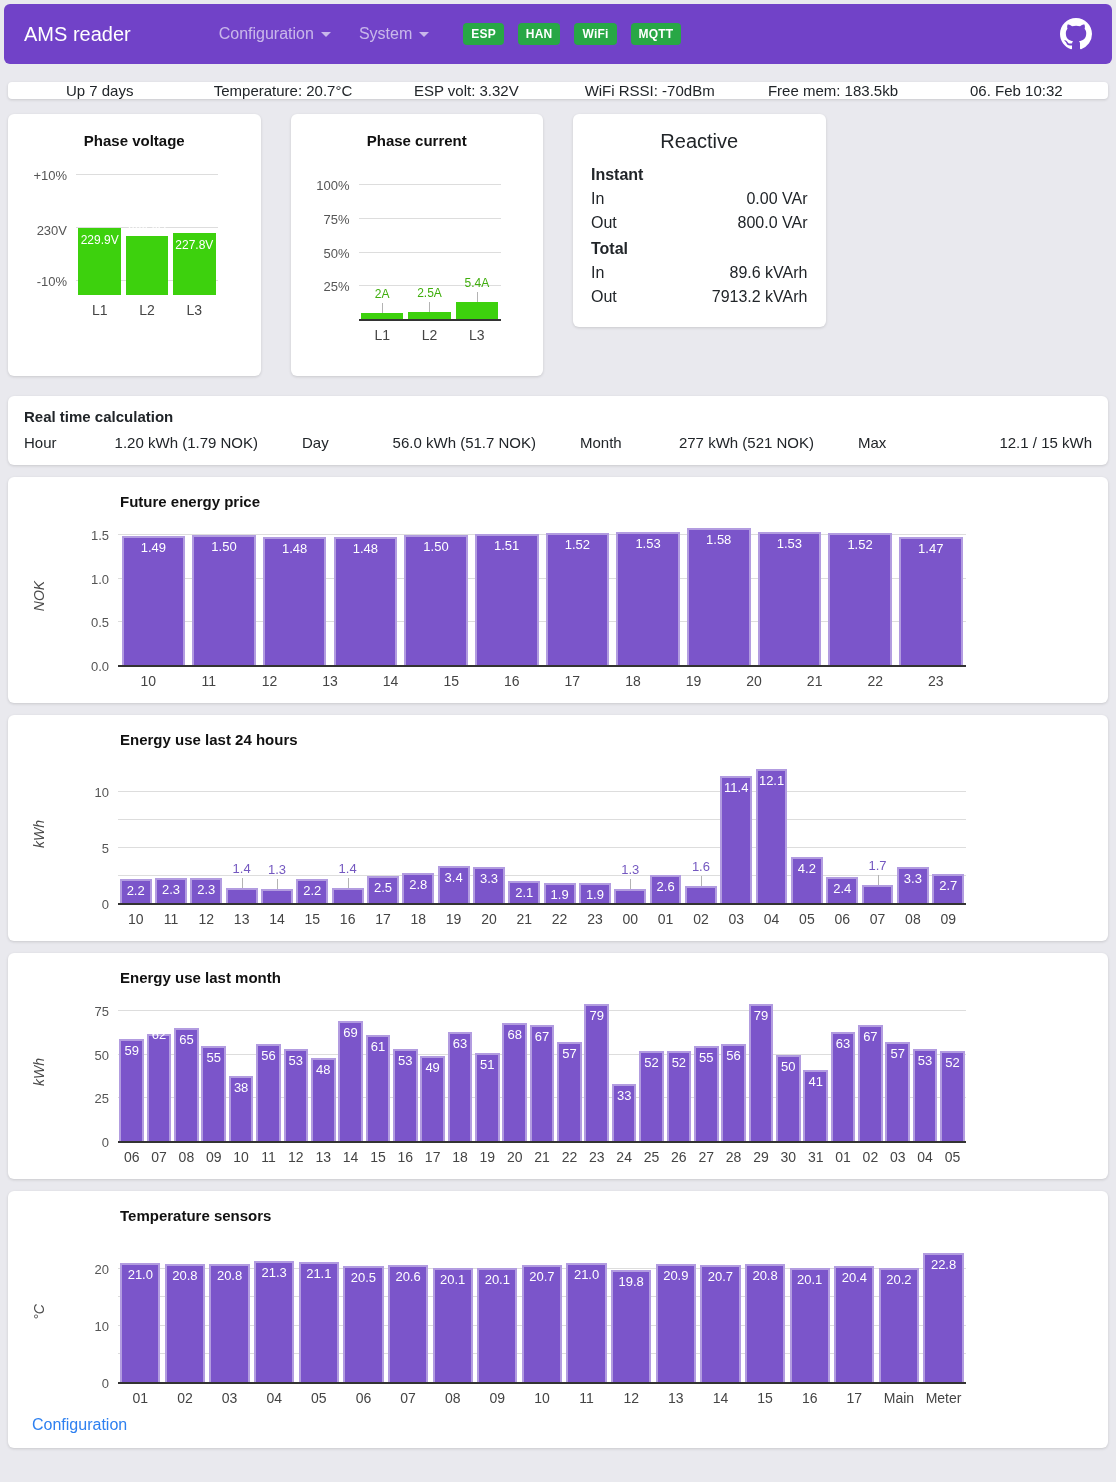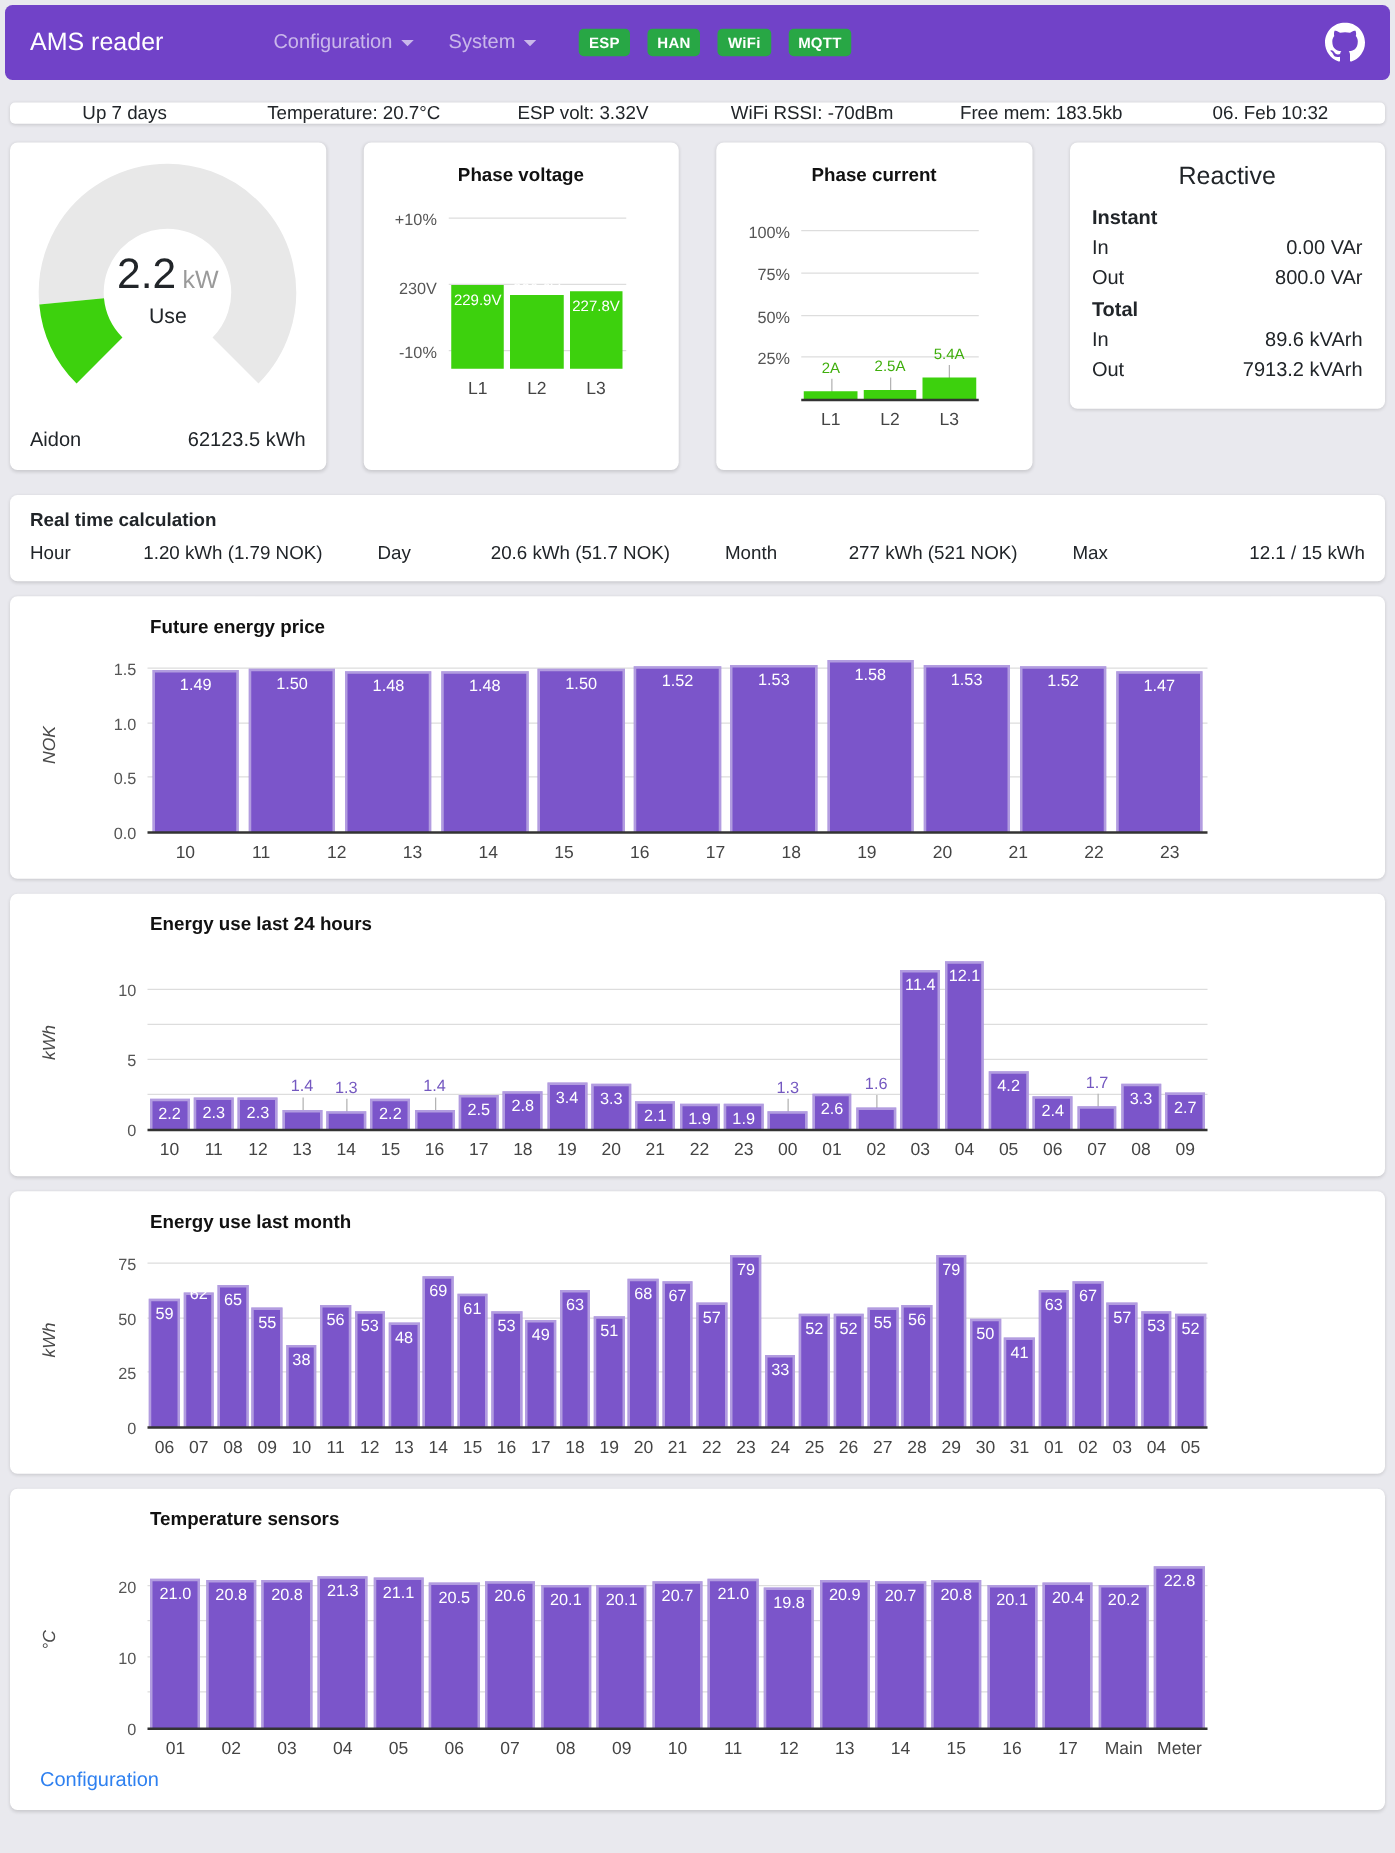--- a/index.html
+++ b/index.html
@@ -126,36 +126,20 @@
 <div class="card statusbar" id="statusbar">
     <div class="status-item">Up 7 days</div>
     <div class="status-item">Temperature: 20.7°C</div>
     <div class="status-item">ESP volt: 3.32V</div>
     <div class="status-item">WiFi RSSI: -70dBm</div>
     <div class="status-item">Free mem: 183.5kb</div>
     <div class="status-item">06. Feb 10:32</div>
   </div>
 
 <div class="top-cards">
-  <div class="card tcard">
-    <div class="gauge-wrap">
-      <svg width="212" height="212" viewBox="0 0 212 212">
-        <path id="gauge-track" fill="none" stroke="#e8e8e8" stroke-width="52" d="M 29.3 113.1 A 77 77 0 1 1 160.4 160.4"></path>
-        <path id="gauge-fill" fill="none" stroke="#3dd10d" stroke-width="52" d="M 51.6 160.4 A 77 77 0 0 1 29.3 113.1"></path>
-      </svg>
-      <div class="gauge-center">
-        <span class="g-val">2.2</span><span class="g-unit">kW</span>
-        <div class="g-label">Use</div>
-      </div>
-    </div>
-    <div class="gauge-foot">
-      <span>Aidon</span>
-      <span>62123.5 kWh</span>
-    </div>
-  </div>
 
   <div class="card tcard mini">
     <h3 class="chart-title">Phase voltage</h3>
     <div class="chart-area mini-area">
         <div class="chart-body">
           <div class="yticks" style="height: 120px;">
             <div class="ytick" style="bottom: 112px;">+10%</div>
             <div class="ytick" style="bottom: 57px;">230V</div>
             <div class="ytick" style="bottom: 6.3px;">-10%</div>
           </div>
@@ -251,21 +235,21 @@
 
 <div class="card rt-card">
   <h3 class="rt-title">Real time calculation</h3>
   <div class="rt-row" id="rt-row">
       <div class="rt-group">
         <span>Hour</span>
         <span>1.20 kWh (1.79 NOK)</span>
       </div>
       <div class="rt-group">
         <span>Day</span>
-        <span>20.6 kWh (51.7 NOK)</span>
+        <span>56.0 kWh (51.7 NOK)</span>
       </div>
       <div class="rt-group">
         <span>Month</span>
         <span>277 kWh (521 NOK)</span>
       </div>
       <div class="rt-group">
         <span>Max</span>
         <span>12.1 / 15 kWh</span>
       </div>
     </div>
@@ -301,20 +285,24 @@
             <div class="bar purple" style="height: 129.5px;"></div>
             <div class="bar-label in" style="bottom: 110.5px;">1.48</div>
           </div>
           <div class="slot">
             <div class="bar purple" style="height: 129.5px;"></div>
             <div class="bar-label in" style="bottom: 110.5px;">1.48</div>
           </div>
           <div class="slot">
             <div class="bar purple" style="height: 131.3px;"></div>
             <div class="bar-label in" style="bottom: 112.3px;">1.50</div>
+          </div>
+          <div class="slot">
+            <div class="bar purple" style="height: 132.1px;"></div>
+            <div class="bar-label in" style="bottom: 113.1px;">1.51</div>
           </div>
           <div class="slot">
             <div class="bar purple" style="height: 133px;"></div>
             <div class="bar-label in" style="bottom: 114px;">1.52</div>
           </div>
           <div class="slot">
             <div class="bar purple" style="height: 133.9px;"></div>
             <div class="bar-label in" style="bottom: 114.9px;">1.53</div>
           </div>
           <div class="slot">

